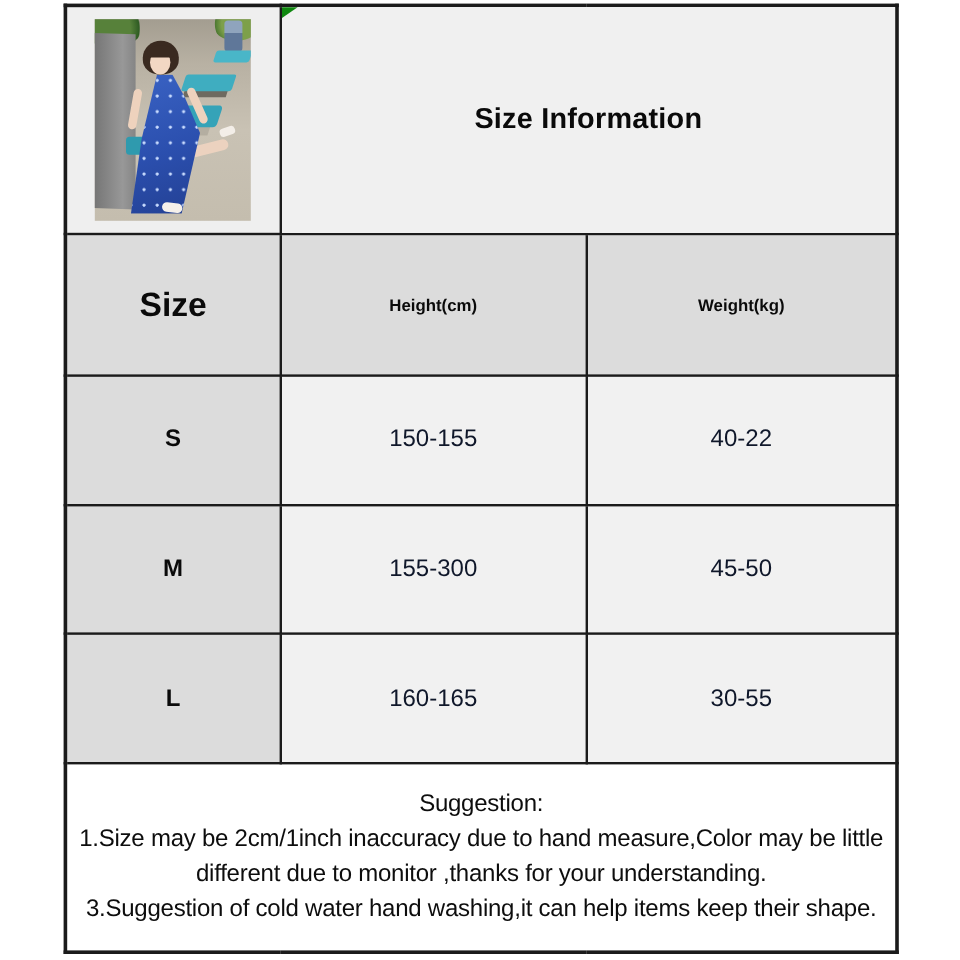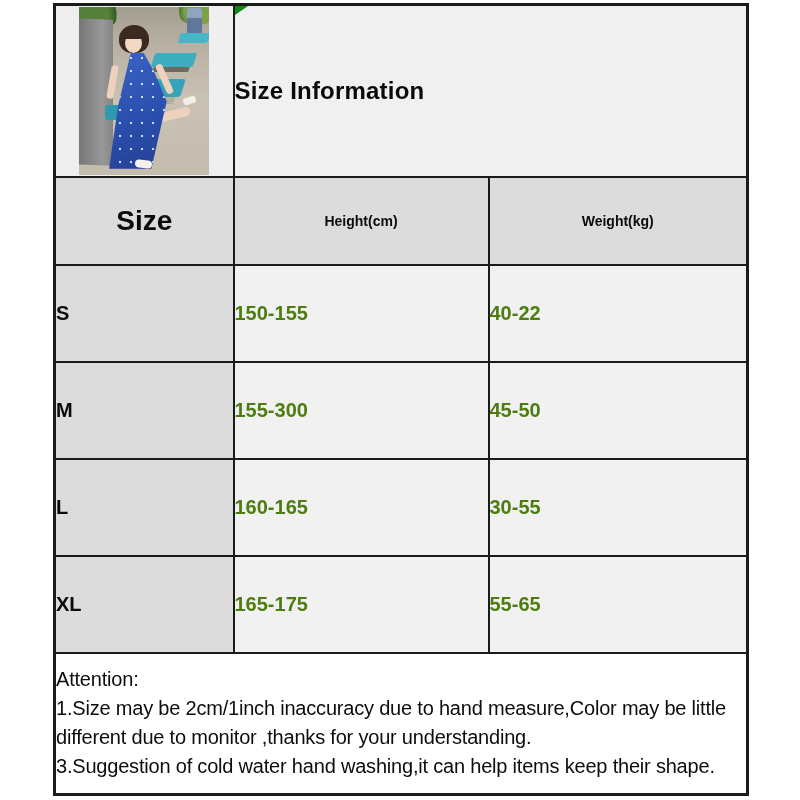--- a/index.html
+++ b/index.html
@@ -7,39 +7,39 @@
     position:relative;width:800px;height:800px;background:#ffffff;
     font-family:"Liberation Sans","DejaVu Sans",sans-serif;color:#0a0a0a;
     overflow:hidden;
   }
   table.size-table{
     position:absolute;left:53px;top:3px;width:693px;height:792px;
     border-collapse:collapse;table-layout:fixed;
     border:3px solid #1b1b1b;
   }
   .size-table td,.size-table th{
-    border:2.5px solid #1b1b1b;padding:0;vertical-align:middle;
+    border:2.5px solid #1b1b1b;padding:0;text-align:center;vertical-align:middle;
   }
   col.c1{width:179px;}col.c2{width:255px;}col.c3{width:259px;}
   tr.row-top{height:172px;}
-  tr.row-head{height:88px;}
+  tr.row-head{height:106px;}
   tr.row-data{height:97px;}
   tr.row-note{height:142px;}
 
   .photo-cell{background:#efefef;}
   .title-cell{background:#f0f0f0;position:relative;}
   .page-title{font-size:24px;font-weight:bold;letter-spacing:.2px;}
   .corner-leaf{
     position:absolute;top:0;left:0;width:0;height:0;
     border-top:9px solid #108810;border-right:13px solid transparent;
   }
   .row-head th{background:#dcdcdc;font-size:14px;font-weight:bold;}
   .row-head th.size-head{font-size:28px;}
   .size-col{background:#dcdcdc;font-size:20px;font-weight:bold;}
-  .val-cell{background:#f1f1f1;font-size:20px;font-weight:700;color:#4d7c0f;}
+  .val-cell{background:#f1f1f1;font-size:20px;font-weight:400;color:#0f172a;}
 
   .note-cell{
     background:#ffffff;text-align:left;vertical-align:top;
     padding:3px 6px 0 4px;font-size:20px;line-height:29px;letter-spacing:-0.2px;color:#0d0d0d;
   }
 
   
   .photo{
     width:130px;height:168px;margin:0 auto;position:relative;overflow:hidden;
     background:linear-gradient(180deg,#a39d90 0%,#b8b1a3 22%,#c9c2b4 55%,#c4bdae 100%);
@@ -126,28 +126,23 @@
     <tr class="row-data">
       <td class="size-col">M</td>
       <td class="val-cell">155-300</td>
       <td class="val-cell">45-50</td>
     </tr>
     <tr class="row-data">
       <td class="size-col">L</td>
       <td class="val-cell">160-165</td>
       <td class="val-cell">30-55</td>
     </tr>
-    <tr class="row-data">
-      <td class="size-col">XL</td>
-      <td class="val-cell">165-175</td>
-      <td class="val-cell">55-65</td>
-    </tr>
 
     <tr class="row-note">
       <td class="note-cell" colspan="3">
-        <div class="note-heading">Attention:</div>
+        <div class="note-heading">Suggestion:</div>
         <div class="note-line">1.Size may be 2cm/1inch inaccuracy due to hand measure,Color may be little different due to monitor ,thanks for your understanding.</div>
         <div class="note-line">3.Suggestion of cold water hand washing,it can help items keep their shape.</div>
       </td>
     </tr>
   </tbody>
     </table>
 </div>
 
 </body></html>

